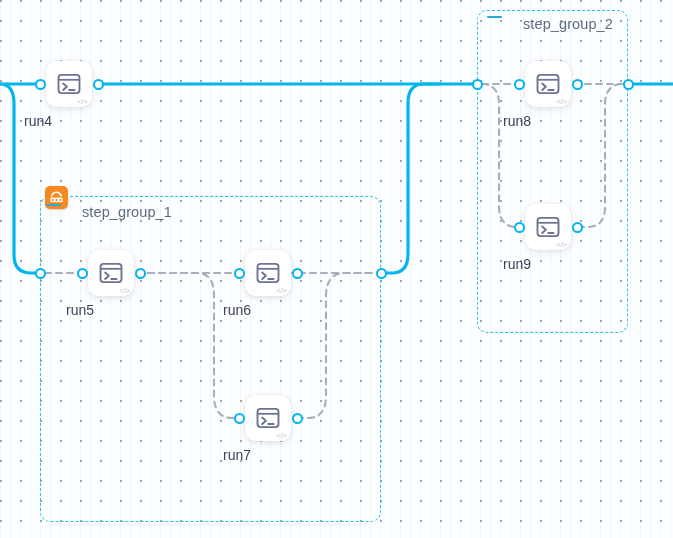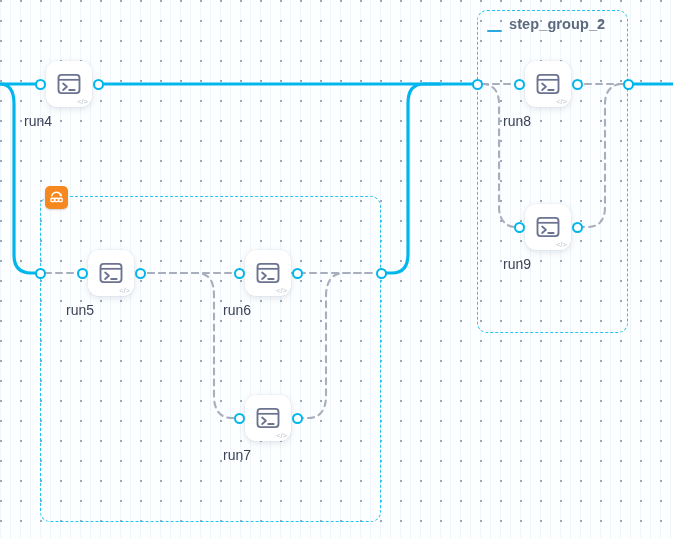--- a/index.html
+++ b/index.html
@@ -22,23 +22,22 @@
   
   .group{
     position:absolute;
     border:1.6px dashed #22c5f0;
     border-radius:10px;
     background:rgba(255,255,255,0.0);
     box-sizing:border-box;
   }
   .group-head{
     position:absolute;
-    display:flex;align-items:flex-end;gap:7px;
+    display:flex;align-items:flex-start;gap:21px;
     white-space:nowrap;
-    font-weight:bold;
   }
   .minus-icon{
     display:inline-block;width:15px;height:0;
     border-top:2.6px solid #2aa9e0;border-radius:2px;
   }
   .group-title{
     font-size:14.5px;color:#5d6b7f;letter-spacing:.1px;
   }
   .loop-badge{
     position:absolute;
@@ -118,20 +117,24 @@
   <div class="loop-badge" style="left:45px;top:186px;">
     <svg width="17" height="17" viewBox="0 0 24 24">
       <path d="M5.2 9.6 C6.6 6.2 9.1 4.6 12 4.6 C15 4.6 17.4 6.3 18.7 9.4" fill="none" stroke="#ffffff" stroke-width="2.1" stroke-linecap="round"></path>
       <path d="M18.9 6.2 L19.3 10.0 L15.6 9.7 Z" fill="#ffffff"></path>
       <rect x="4.3" y="13.0" width="4.6" height="4.8" rx="1" fill="none" stroke="#ffffff" stroke-width="1.9"></rect>
       <rect x="9.8" y="13.0" width="4.6" height="4.8" rx="1" fill="none" stroke="#ffffff" stroke-width="1.9"></rect>
       <rect x="15.3" y="13.0" width="4.6" height="4.8" rx="1" fill="none" stroke="#ffffff" stroke-width="1.9"></rect>
     </svg>
   </div>
 
+  <div class="group-head" style="left:46px;top:204px;">
+    <span class="minus-icon"></span>
+    <span class="group-title">step_group_1</span>
+  </div>
 
   <div class="group" style="left:477px;top:10px;width:151px;height:323px;"></div>
 
   <div class="group-head" style="left:487px;top:16px;">
     <span class="minus-icon"></span>
     <span class="group-title">step_group_2</span>
   </div>
 
   <div class="port" style="left:34.5px;top:267.5px;"></div>
   <div class="port" style="left:375.5px;top:267.5px;"></div>

